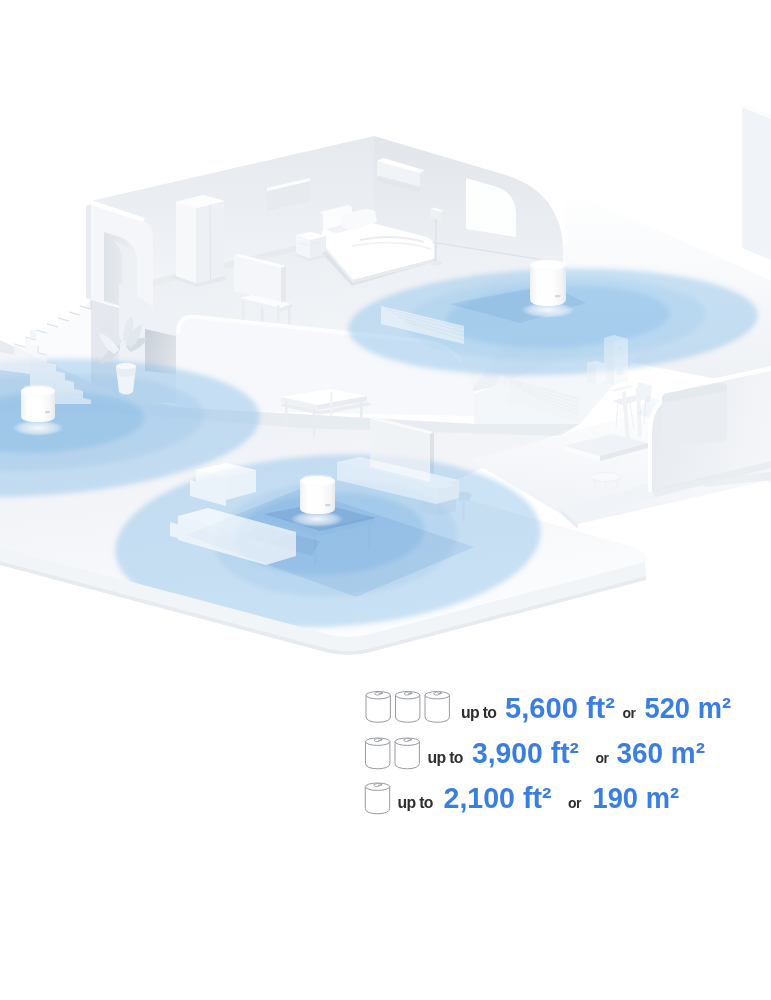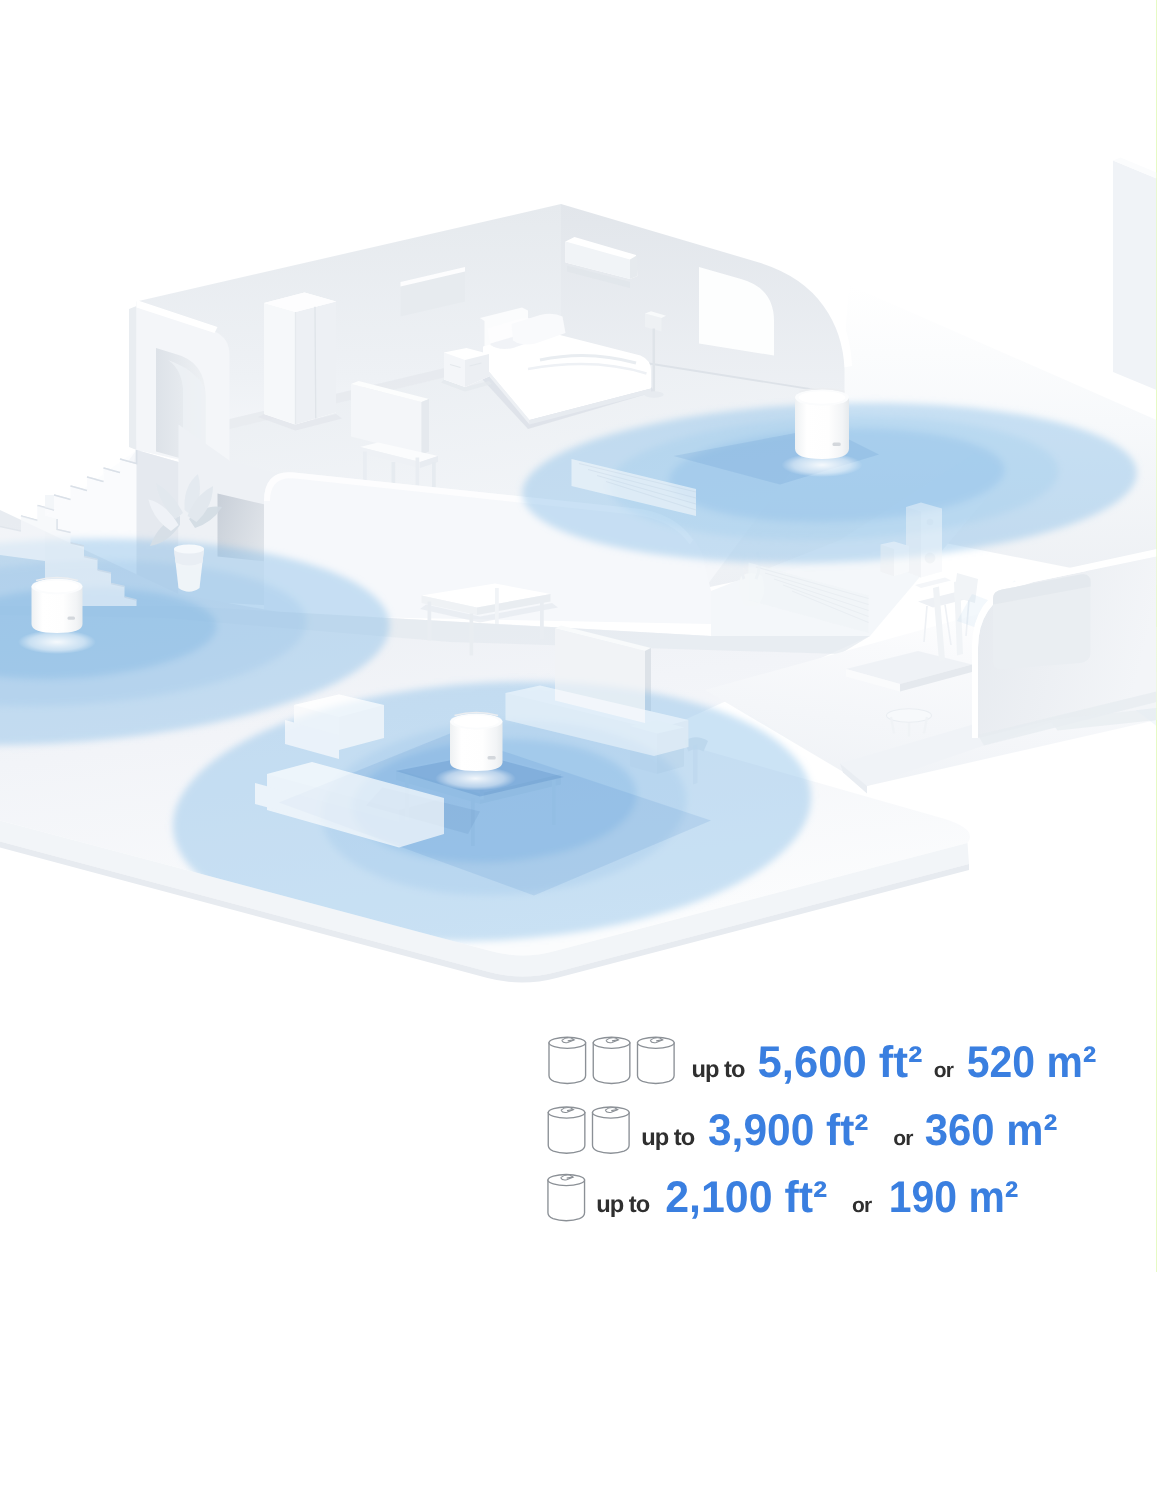--- a/index.html
+++ b/index.html
@@ -1,16 +1,16 @@
 <!DOCTYPE html>
 <html><head>
 <meta charset="utf-8">
 <style>
 html,body{margin:0;padding:0;background:#fff;}
-#stage{position:relative;width:771px;height:848px;overflow:hidden;font-family:"Liberation Sans",sans-serif;background:#bef264;transform:translateZ(0);will-change:transform;}
+#stage{position:relative;width:771px;height:848px;overflow:hidden;font-family:"Liberation Sans",sans-serif;background:#e5e5e5;transform:translateZ(0);will-change:transform;}
 </style>
 </head>
 <body>
 <div id="stage">
 <svg width="771" height="1000" viewBox="0 0 771 1000">
 <defs>
 <linearGradient id="wallA" x1="0" y1="0" x2="0" y2="1">
   <stop offset="0" stop-color="#e6eaee"></stop>
           <stop offset="0.7" stop-color="#eef1f5"></stop>
           <stop offset="1" stop-color="#f5f7fa"></stop>

